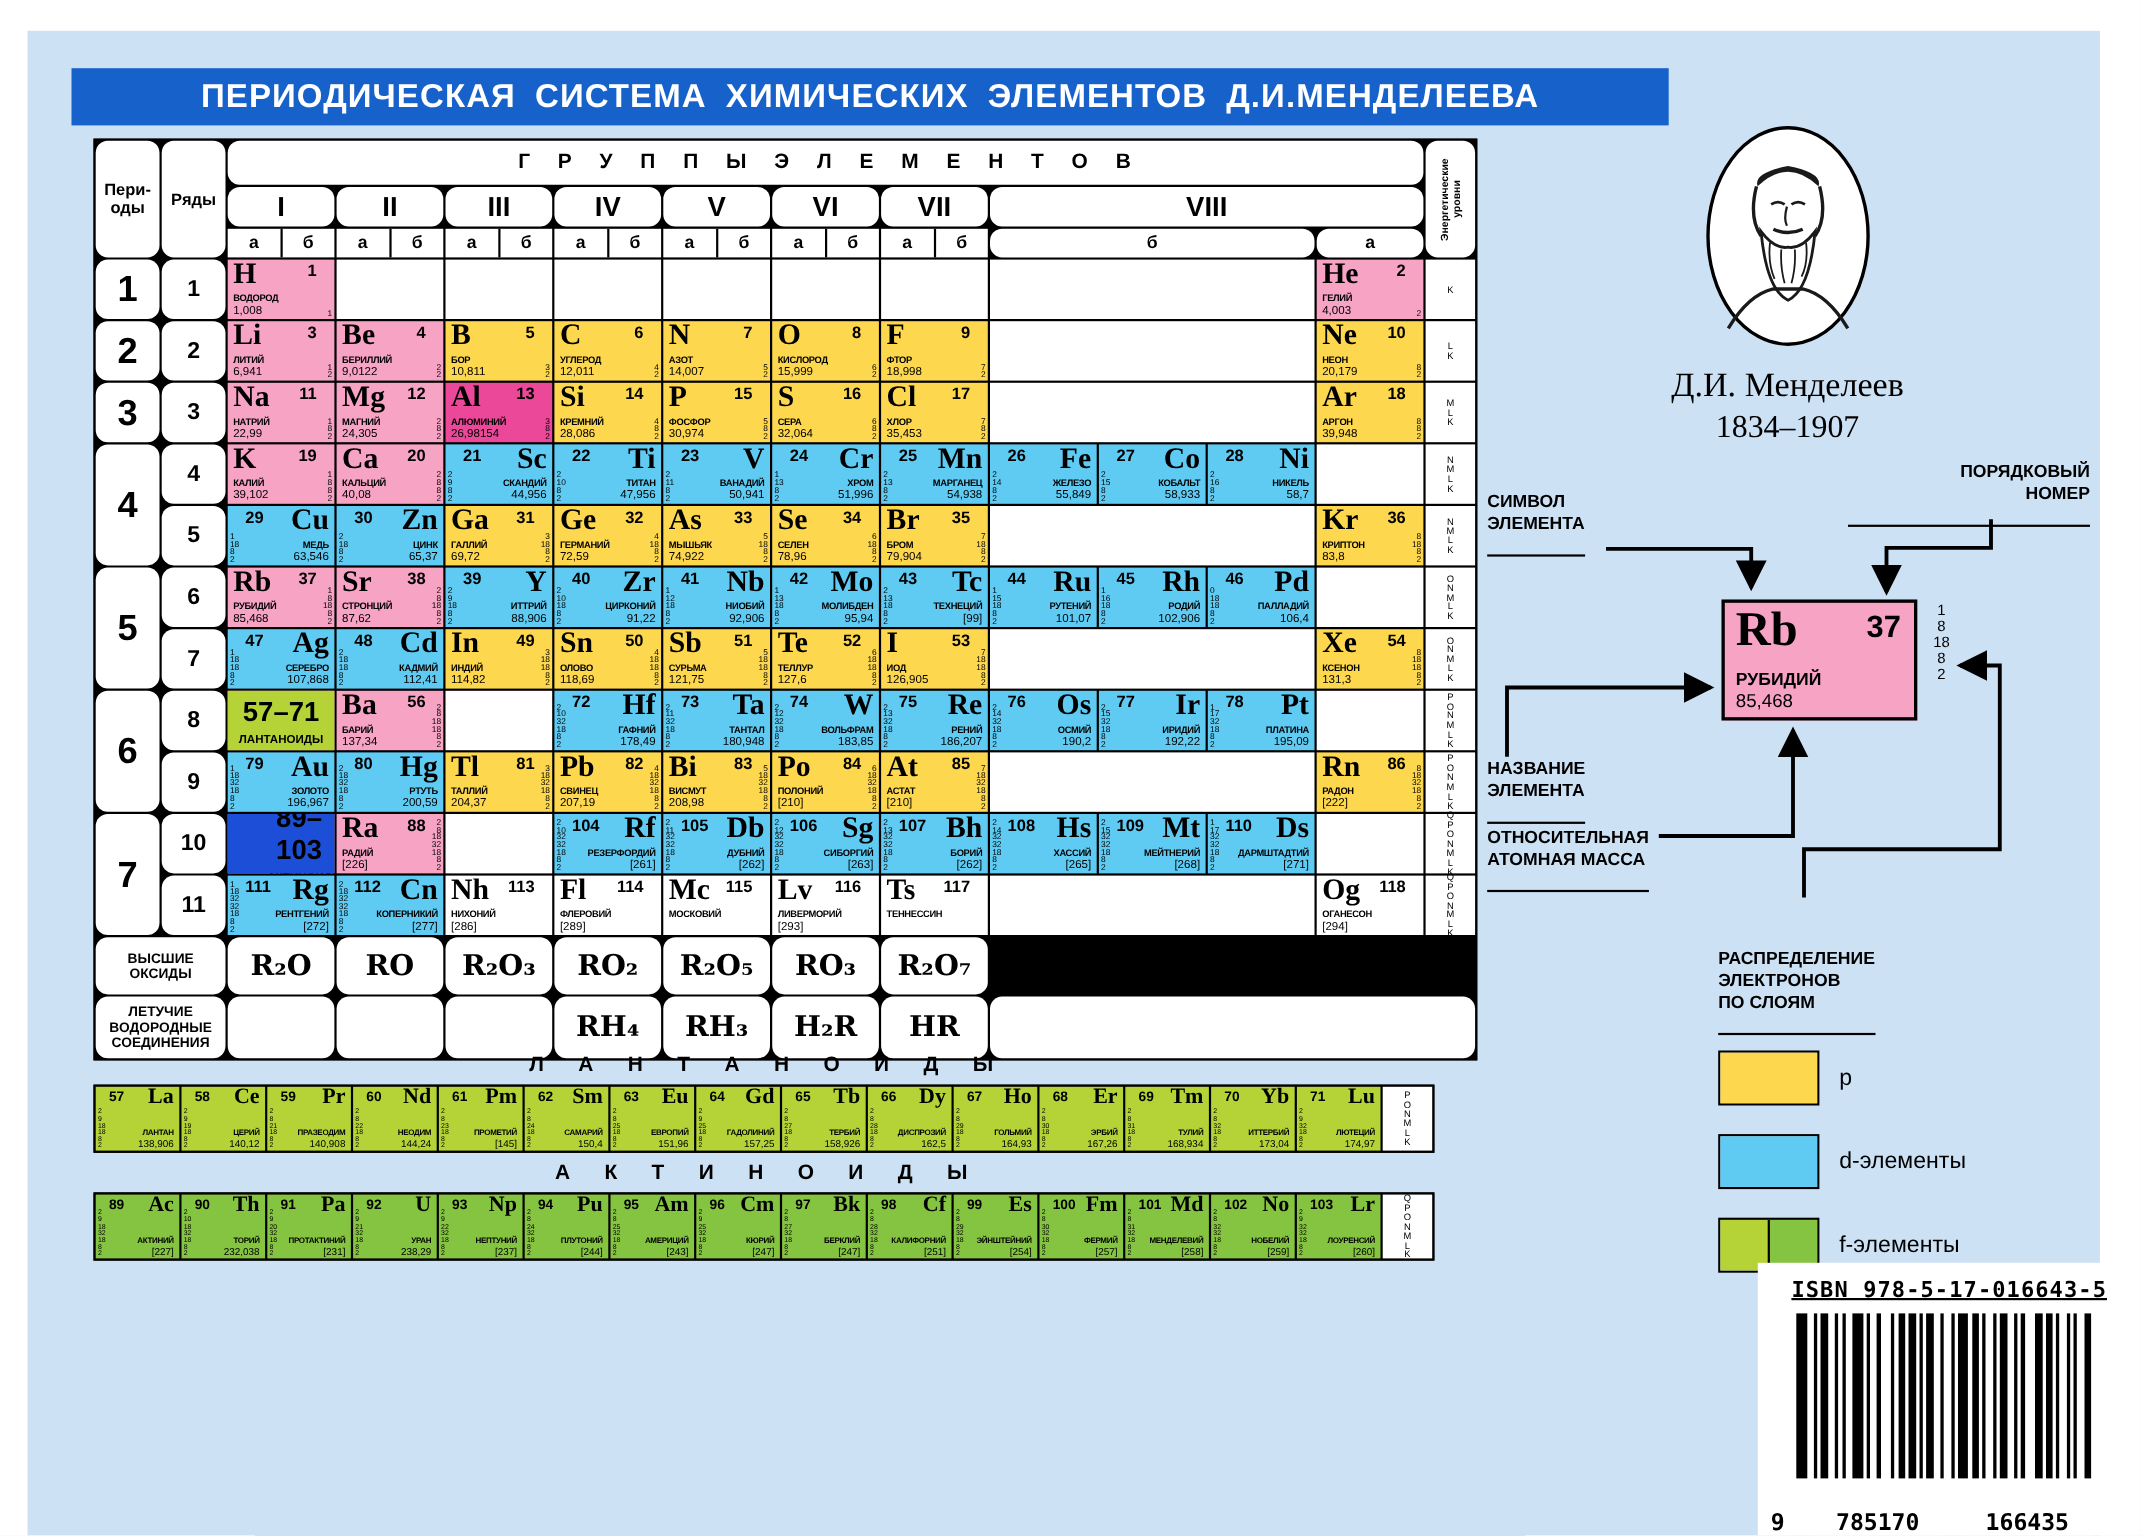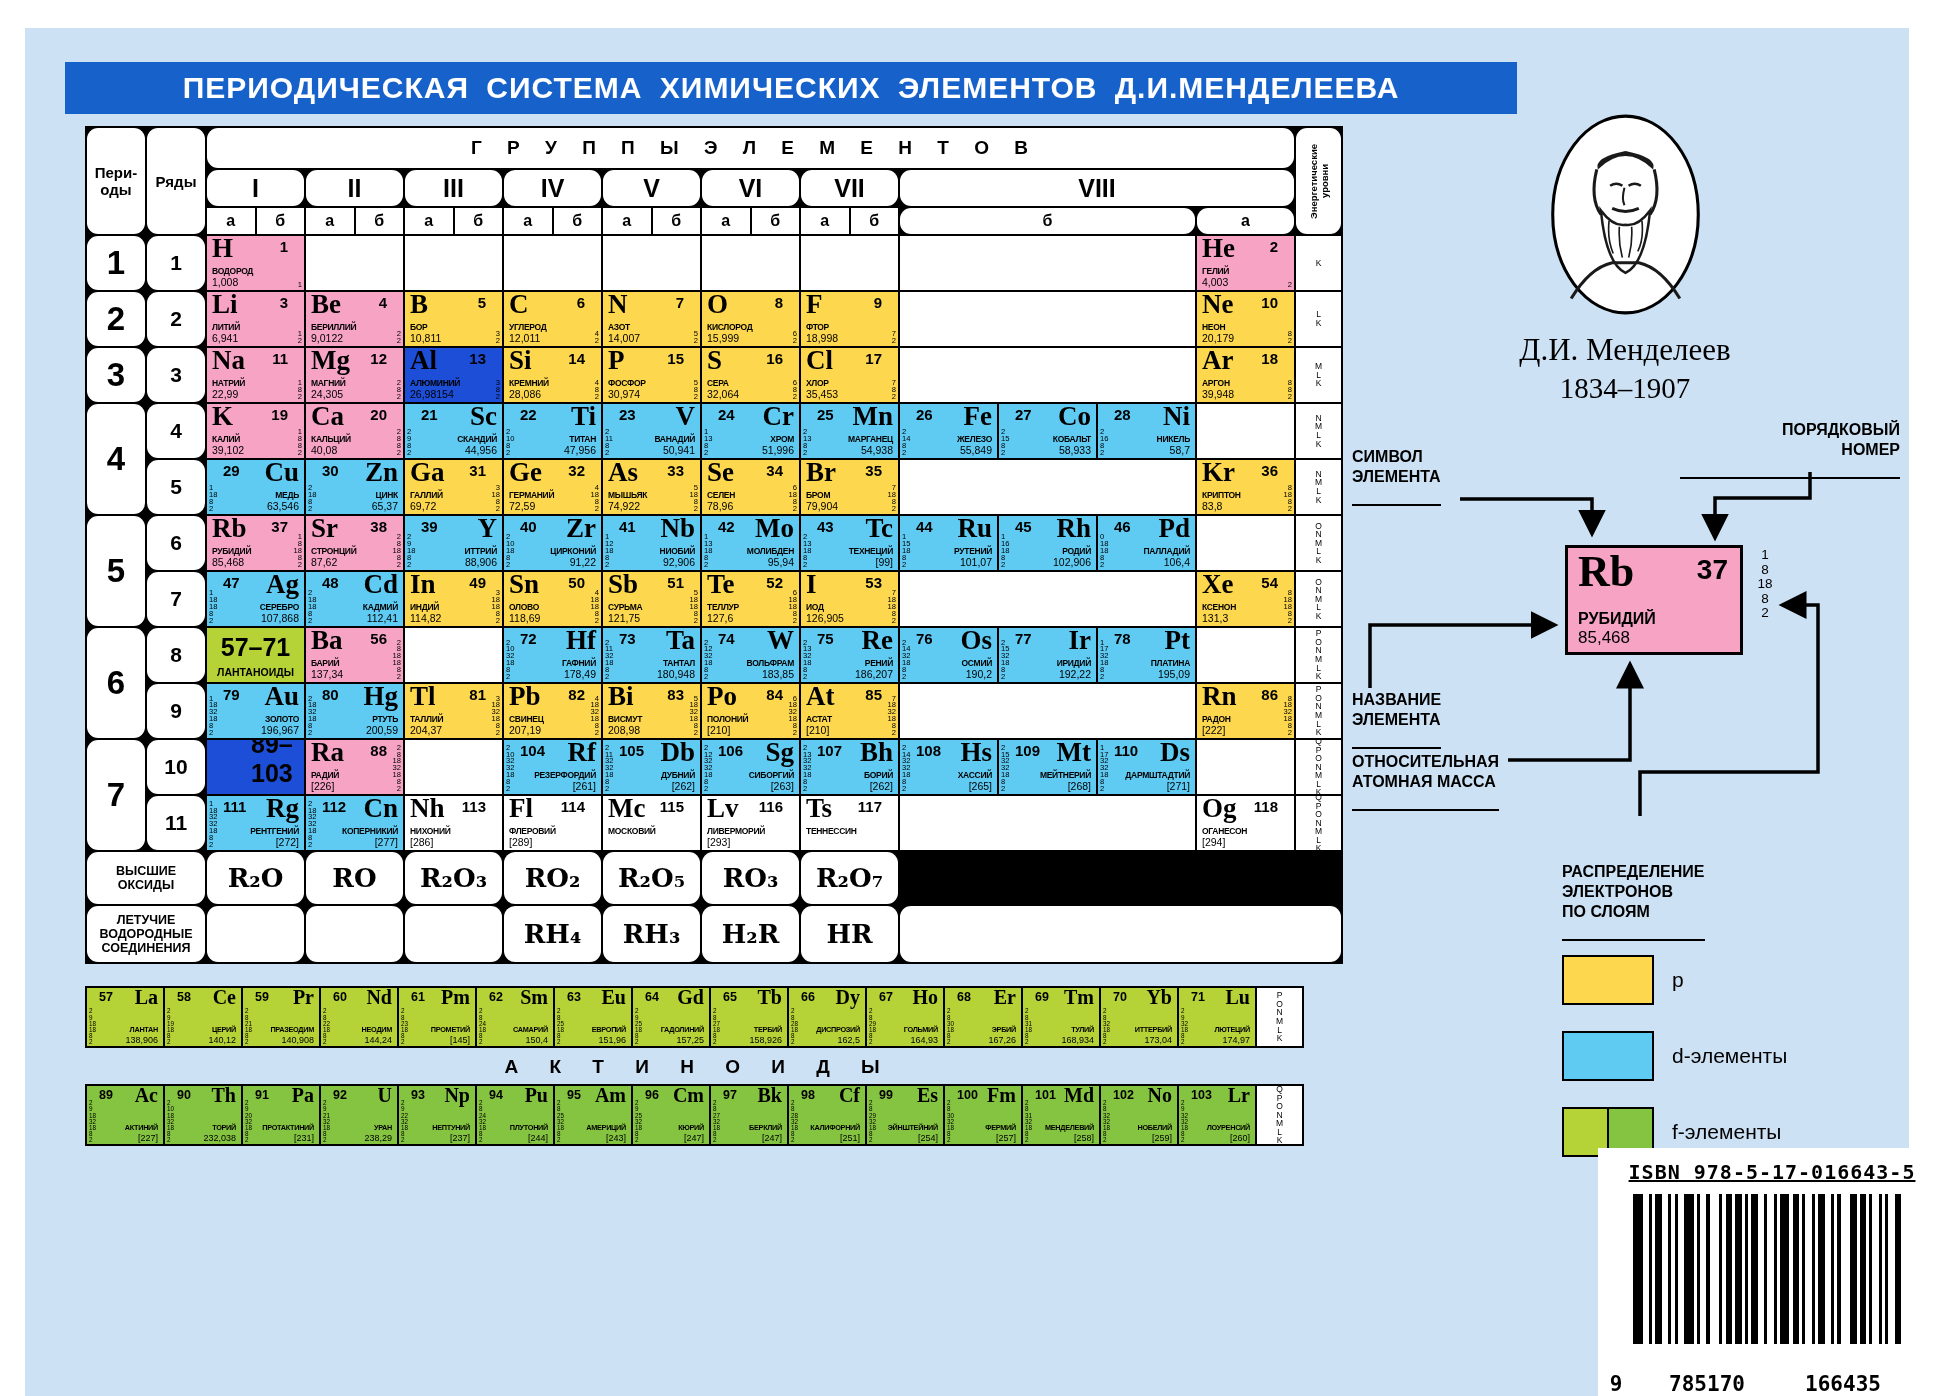--- a/index.html
+++ b/index.html
@@ -294,21 +294,21 @@
       </div>
       <div class="cell t-a" style="background: rgb(246, 163, 196); grid-area: 6 / 4 / span 1 / span 1;">
         <div class="sym">Mg</div>
         <div class="num">12</div>
         <div class="name">МАГНИЙ</div>
         <div class="mass">24,305</div>
         <div class="shells">2
 8
 2</div>
       </div>
-      <div class="cell t-a" style="background: #1d4ed8; grid-area: 6 / 5 / span 1 / span 1;">
+      <div class="cell t-a" style="background: #ec4899; grid-area: 6 / 5 / span 1 / span 1;">
         <div class="sym">Al</div>
         <div class="num">13</div>
         <div class="name">АЛЮМИНИЙ</div>
         <div class="mass">26,98154</div>
         <div class="shells">3
 8
 2</div>
       </div>
       <div class="cell t-a" style="background: rgb(253, 215, 78); grid-area: 6 / 6 / span 1 / span 1;">
         <div class="sym">Si</div>
@@ -1156,20 +1156,21 @@
       <div class="hc fx" style="grid-area: 16 / 3 / span 1 / span 1;"></div>
       <div class="hc fx" style="grid-area: 16 / 4 / span 1 / span 1;"></div>
       <div class="hc fx" style="grid-area: 16 / 5 / span 1 / span 1;"></div>
       <div class="hc fx" style="grid-area: 16 / 6 / span 1 / span 1;">RH₄</div>
       <div class="hc fx" style="grid-area: 16 / 7 / span 1 / span 1;">RH₃</div>
       <div class="hc fx" style="grid-area: 16 / 8 / span 1 / span 1;">H₂R</div>
       <div class="hc fx" style="grid-area: 16 / 9 / span 1 / span 1;">HR</div>
       <div class="hc fx" style="grid-area: 16 / 10 / span 1 / span 5;"></div>
     </div>
 
+  <div class="ftitle" id="lan-title" style="top: 958px; white-space: pre-line;">Л А Н Т А Н О И Д Ы</div>
   <div class="fgrid" id="lan-grid" style="top:986px;">
       <div class="cell t-b small" style="background: rgb(181, 211, 54); grid-area: 1 / 1 / span 1 / span 1;">
         <div class="sym">La</div>
         <div class="num">57</div>
         <div class="name">ЛАНТАН</div>
         <div class="mass">138,906</div>
         <div class="shells">2
 9
 18
 18

